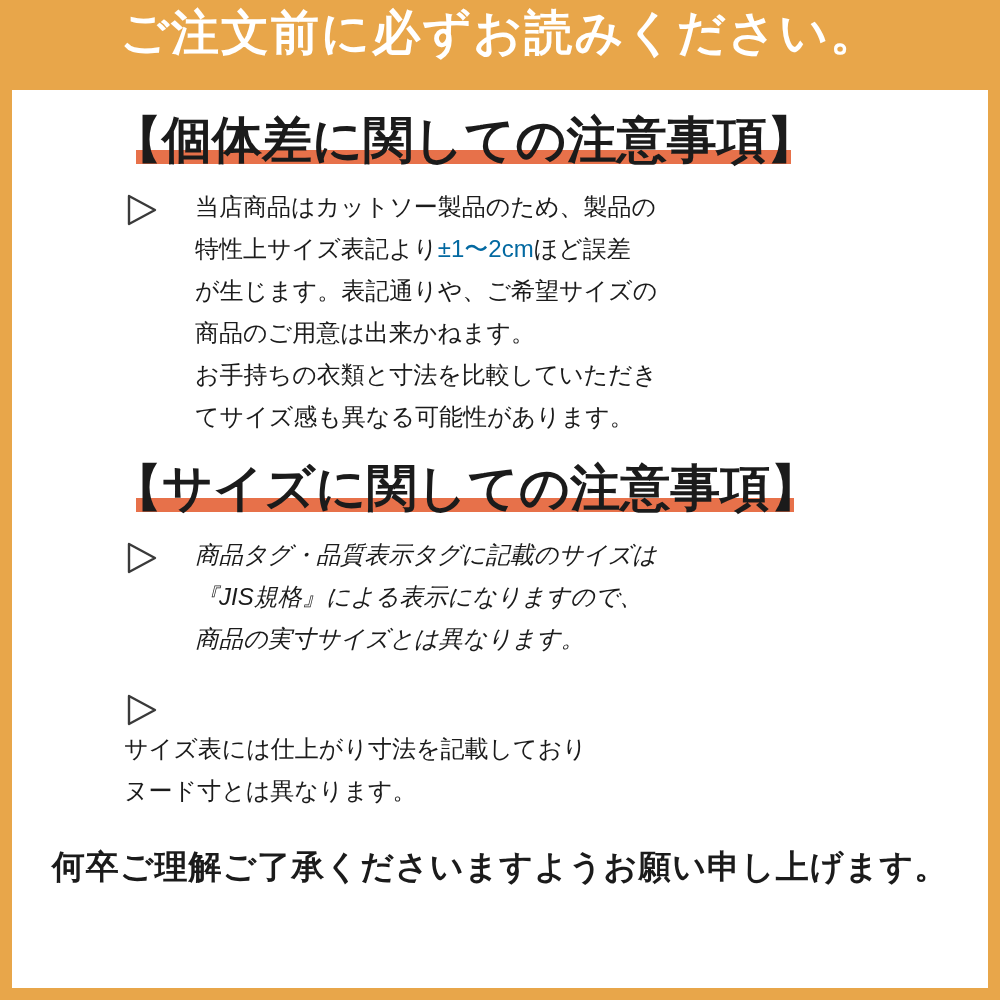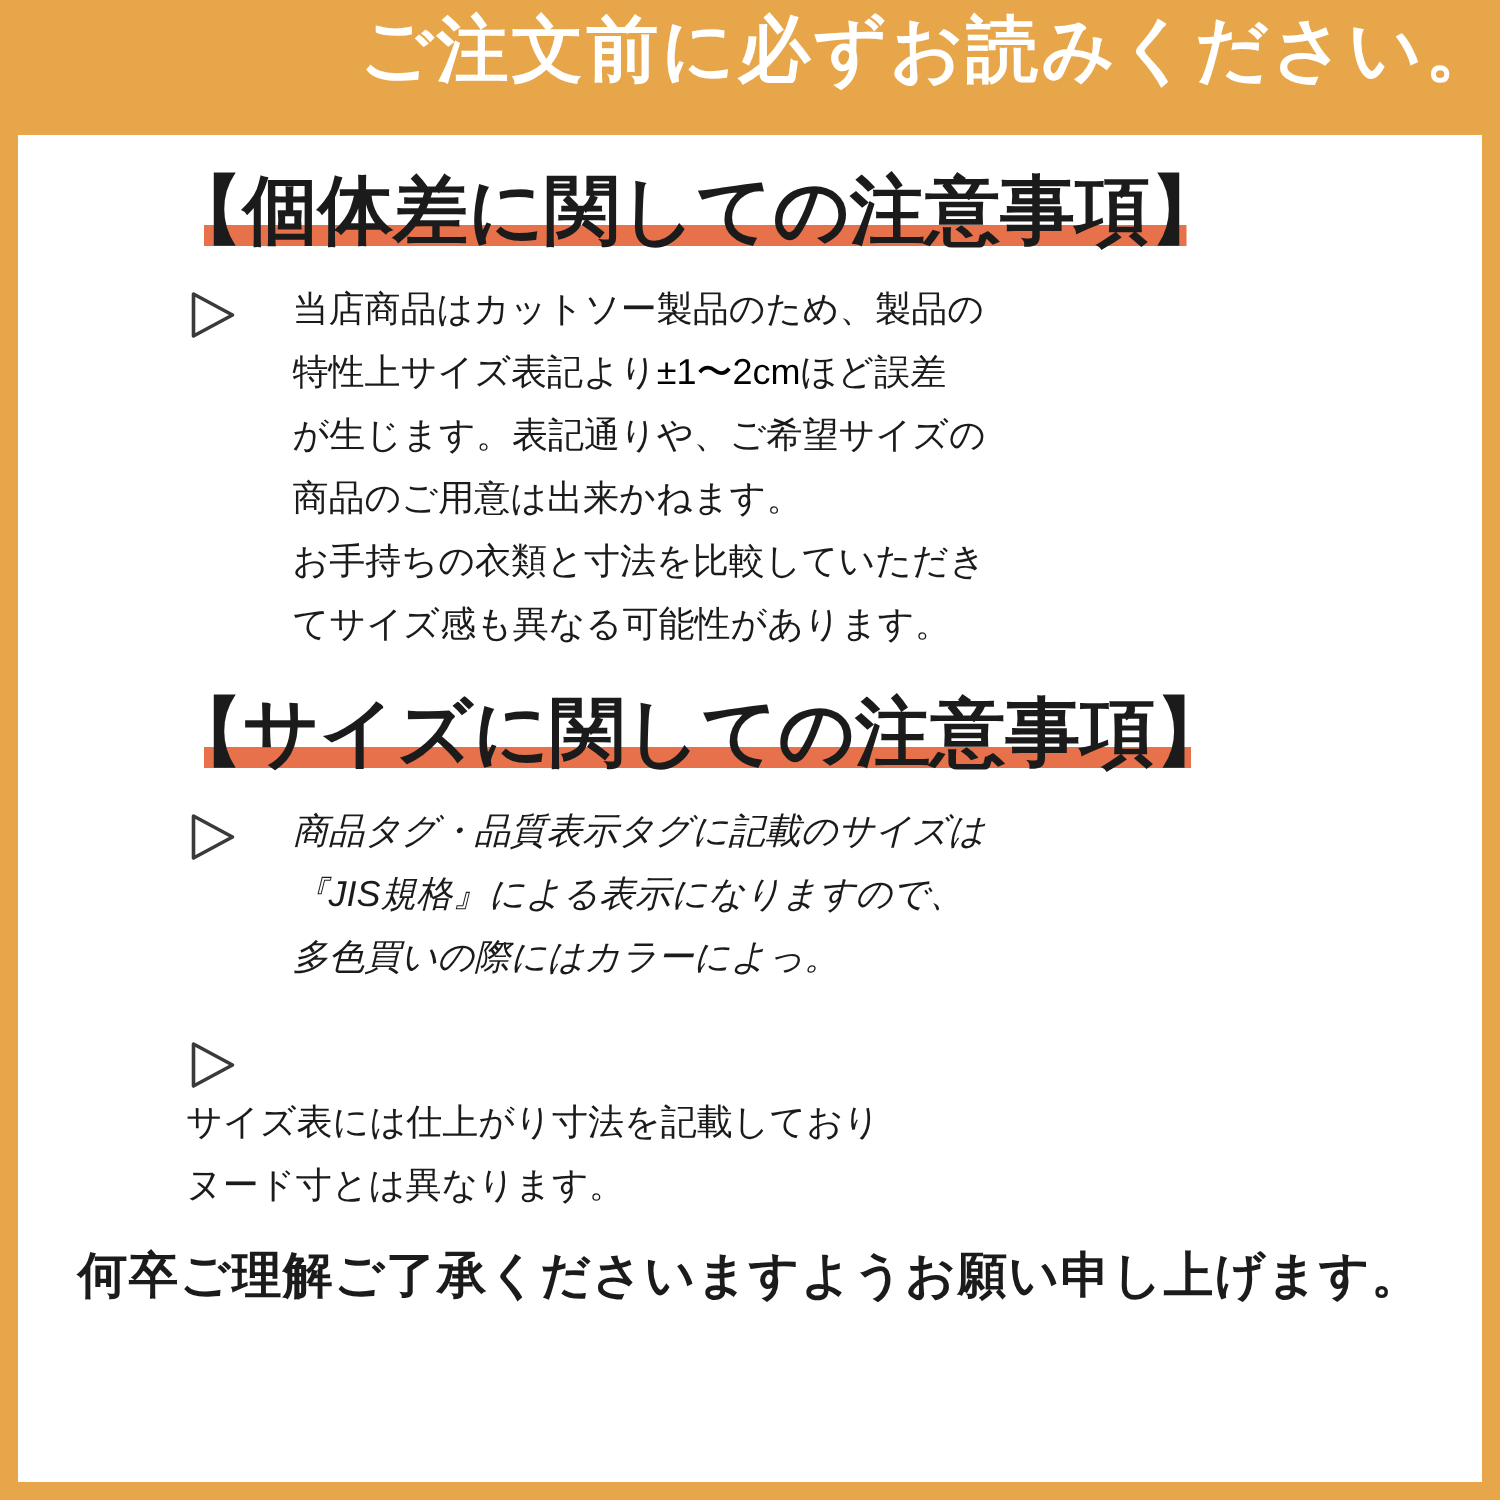--- a/index.html
+++ b/index.html
@@ -6,21 +6,21 @@
   .page{
     position:relative;
     width:1000px;height:1000px;
     background:#E8A64A;
     font-family:"Liberation Sans","DejaVu Sans",sans-serif;
     overflow:hidden;
   }
   
   .banner{
     height:66px;
-    display:flex;align-items:center;justify-content:flex-end;
+    display:flex;align-items:center;justify-content:center;
   }
   .banner-title{
     color:#FFFFFF;
     font-size:48px;
     font-weight:700;
     letter-spacing:2px;
     white-space:nowrap;
   }
   
   .content{
@@ -64,24 +64,24 @@
     flex:none;
     width:71px;
     padding-top:6px;
   }
   .marker svg{display:block;}
   .lines{
     font-size:24px;
     line-height:42px;
     white-space:nowrap;
   }
-  .red{color:#000000;}
+  .red{color:#0369a1;}
   
   .footer{
-    margin-top:20px;
+    margin-top:37px;
     text-align:center;
     font-size:33px;
     line-height:36px;
     font-weight:700;
     letter-spacing:1px;
     white-space:nowrap;
   }
 </style>
 </head>
 <body>
@@ -120,21 +120,21 @@
 
     <div class="bullet b2">
       <span class="marker">
         <svg width="36" height="36" viewBox="0 0 36 36" aria-hidden="true">
           <path d="M5 4 L31 18 L5 32 Z" fill="#FFFFFF" stroke="#3A3A3A" stroke-width="2.4" stroke-linejoin="round"></path>
         </svg>
       </span>
       <div class="lines">
         <div>商品タグ・品質表示タグに記載のサイズは</div>
         <div>『JIS規格』による表示になりますので、</div>
-        <div>多色買いの際にはカラーによっ。</div>
+        <div>商品の実寸サイズとは異なります。</div>
       </div>
     </div>
 
     <div class="bullet b3">
       <span class="marker">
         <svg width="36" height="36" viewBox="0 0 36 36" aria-hidden="true">
           <path d="M5 4 L31 18 L5 32 Z" fill="#FFFFFF" stroke="#3A3A3A" stroke-width="2.4" stroke-linejoin="round"></path>
         </svg>
       </span>
       <div class="lines">

